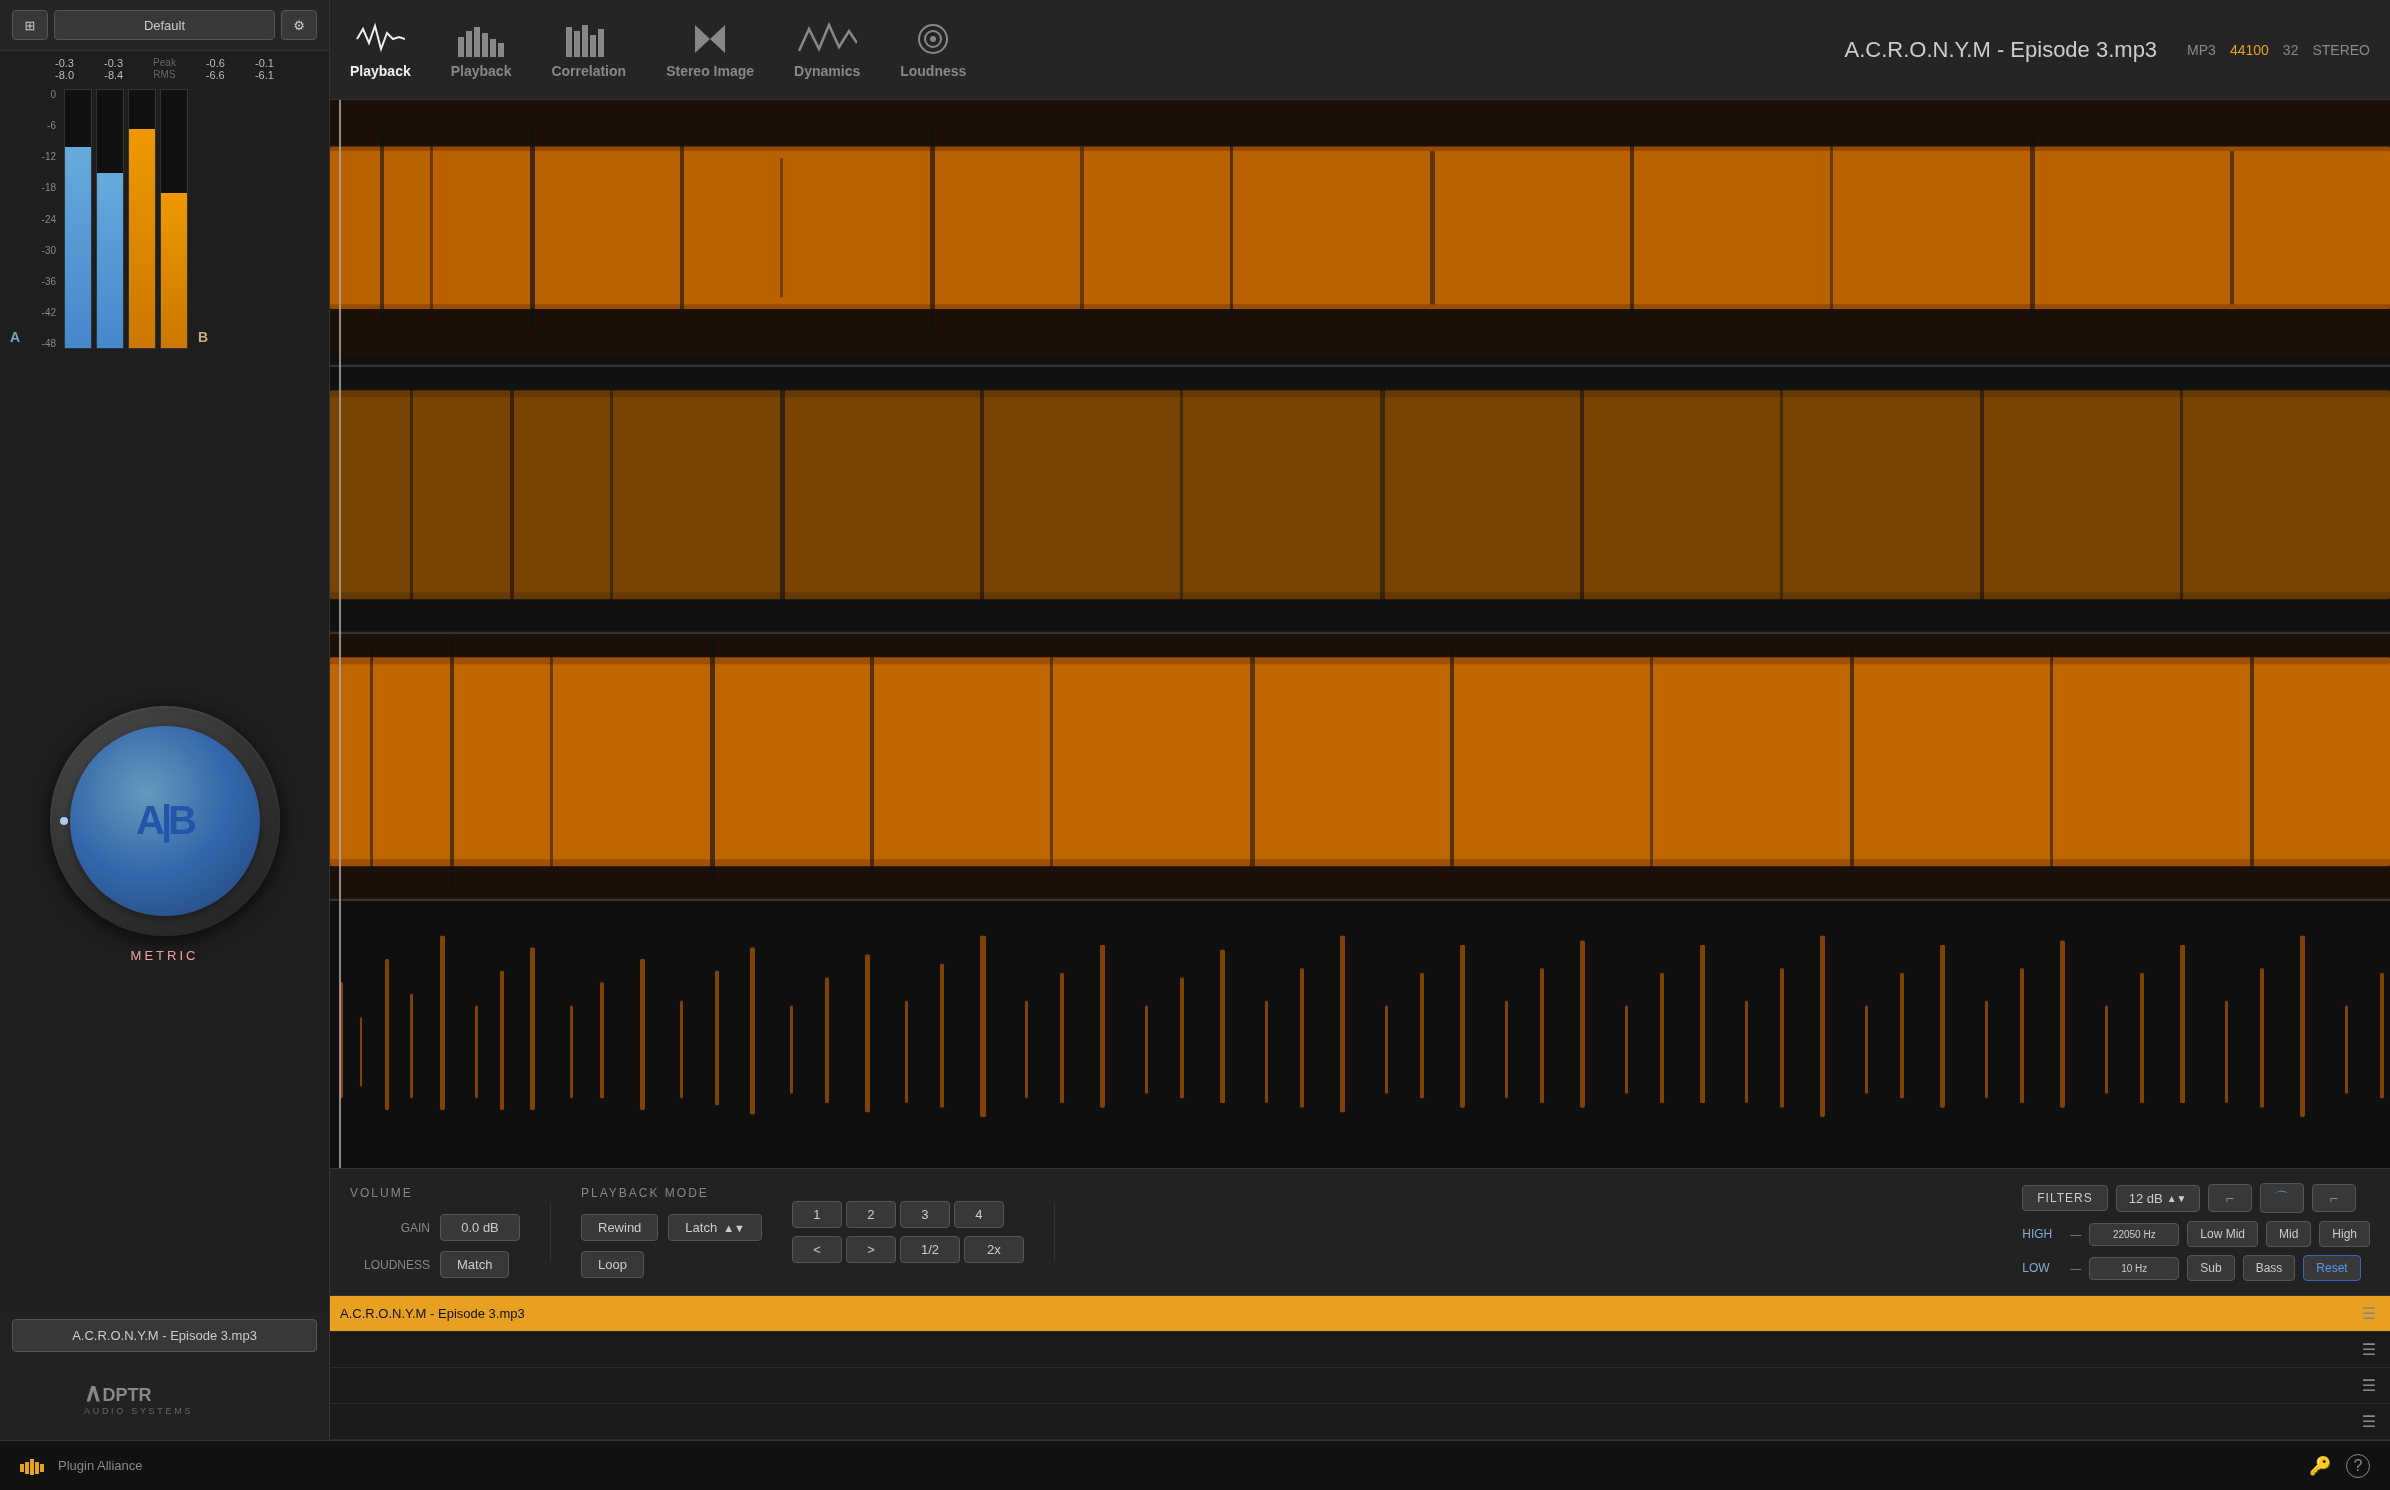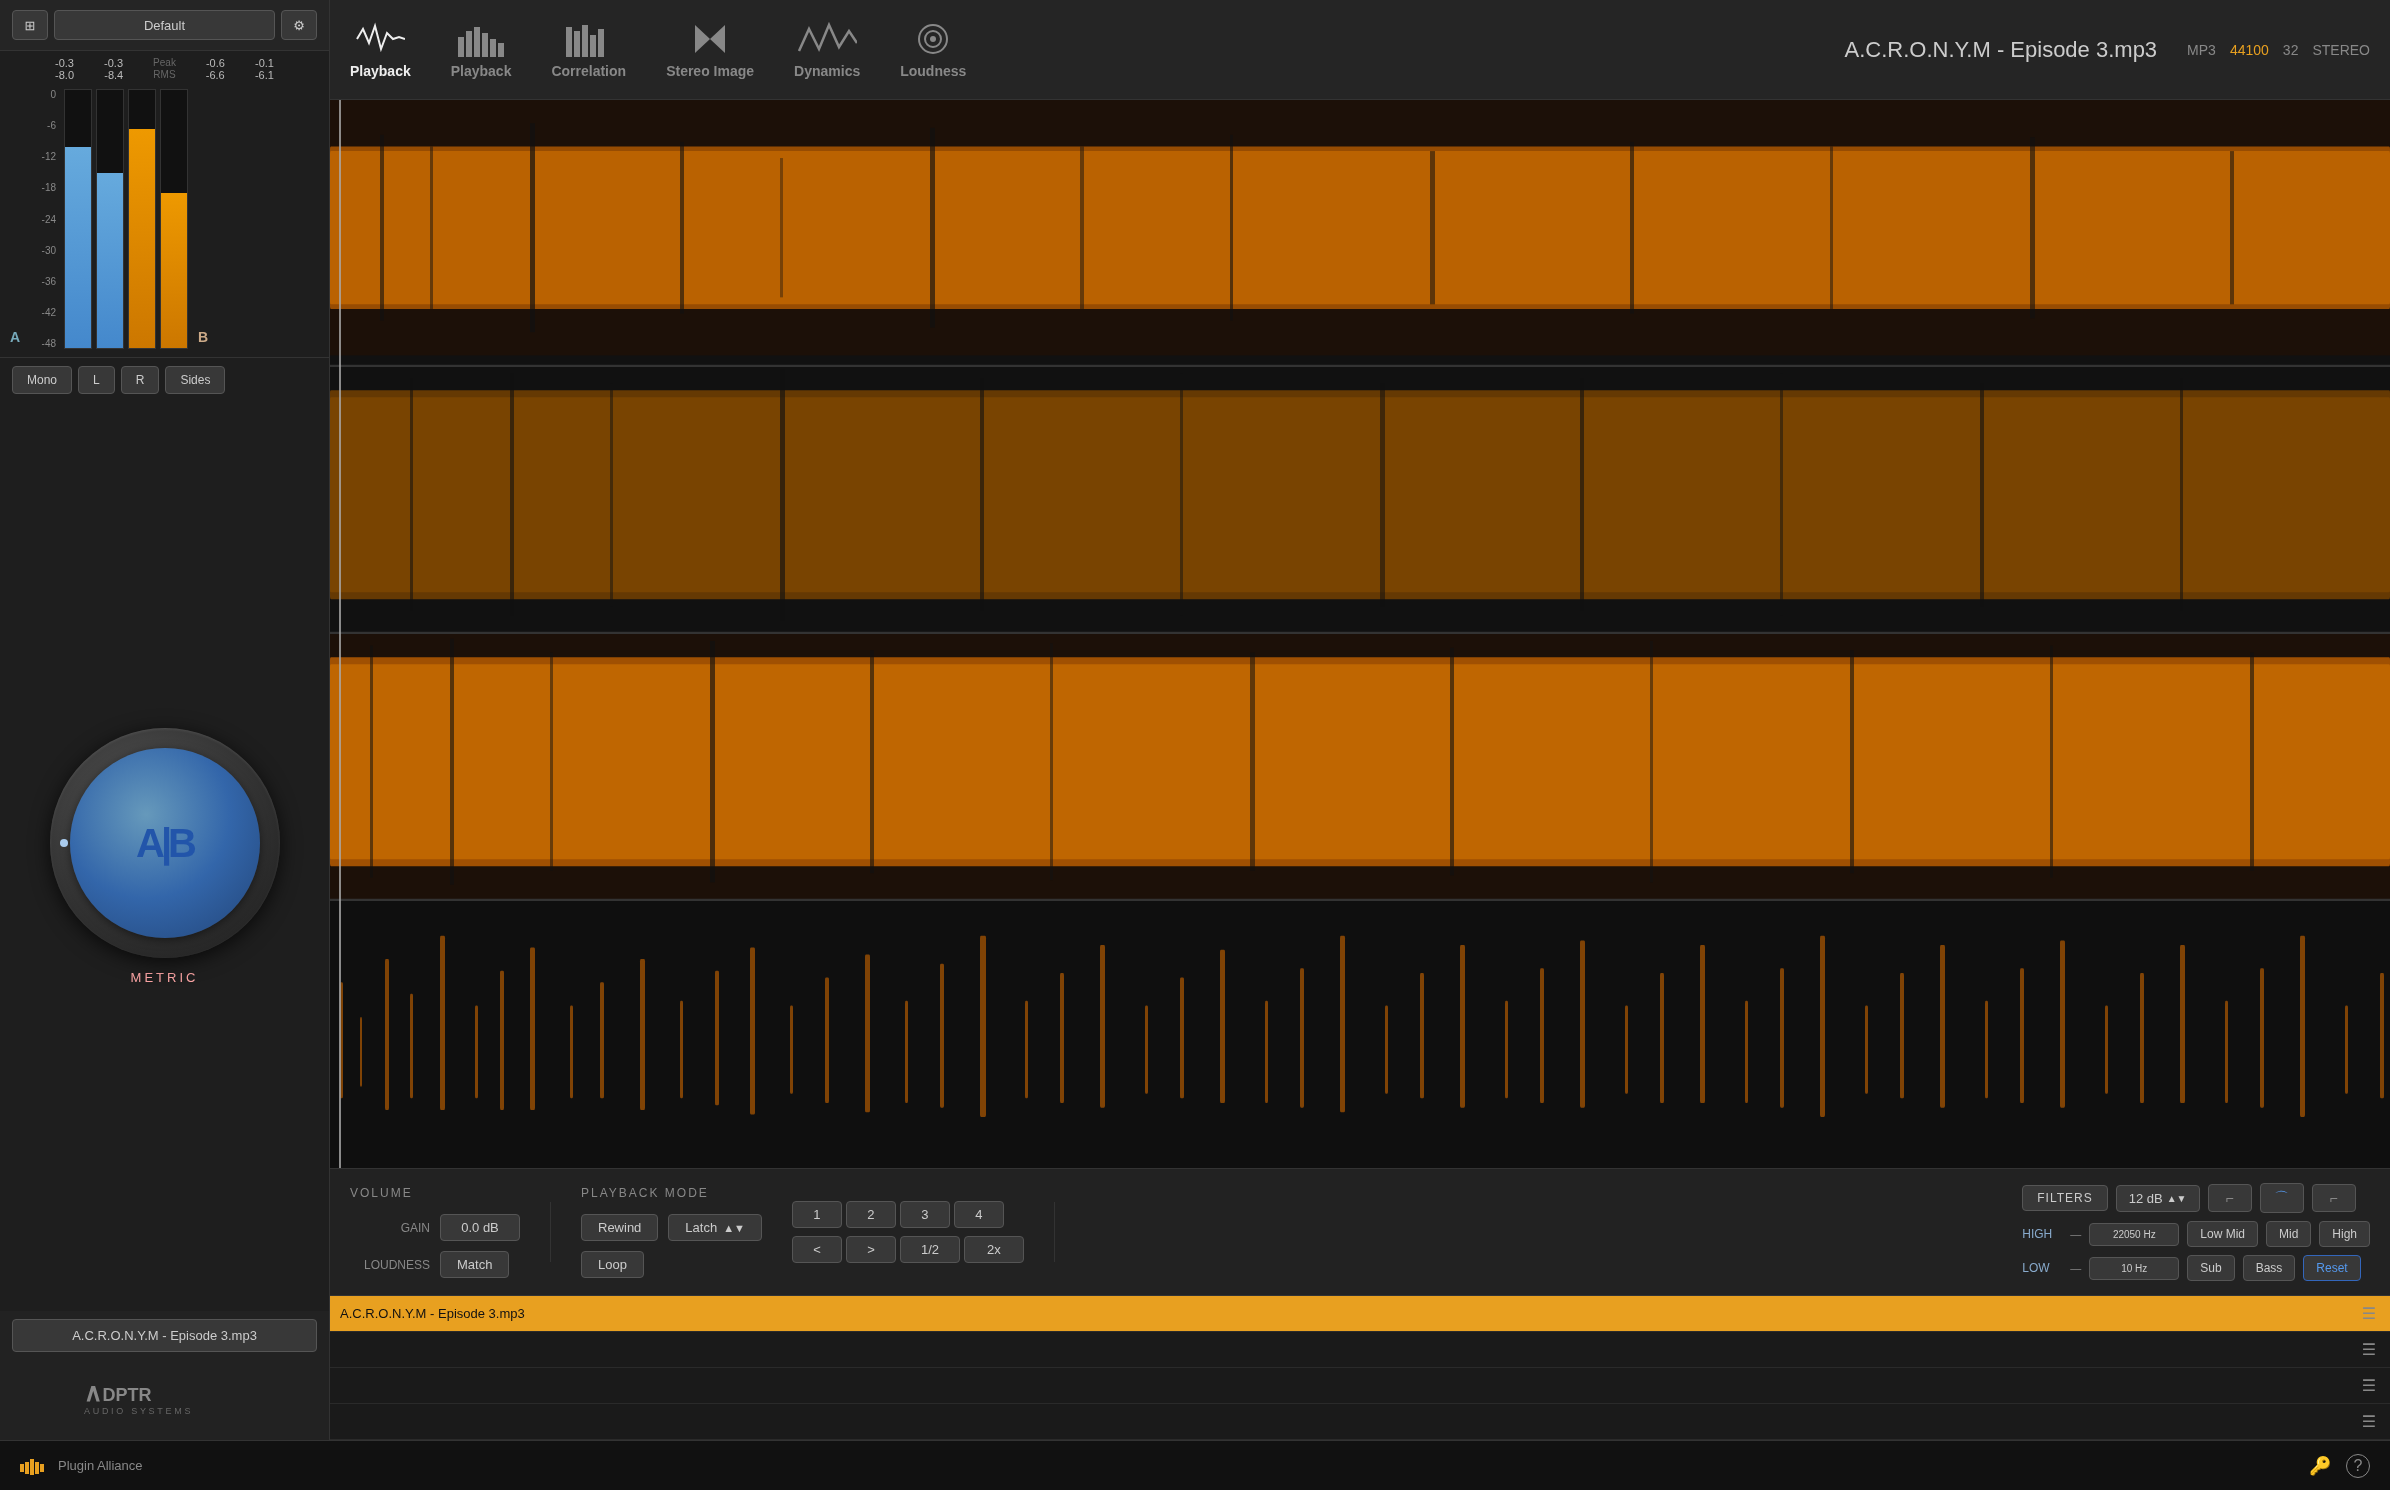--- a/index.html
+++ b/index.html
@@ -620,26 +620,20 @@
           <div class="meter-bar-fill-orange" style="height: 85%;"></div>
         </div>
         <div class="meter-bar-container">
           <div class="meter-bar-fill-orange" style="height: 60%;"></div>
         </div>
 
         <span class="meter-label-right">B</span>
       </div>
     </div>
 
-    <div class="playback-mode-row">
-      <button class="mode-btn">Mono</button>
-      <button class="mode-btn">L</button>
-      <button class="mode-btn">R</button>
-      <button class="mode-btn">Sides</button>
-    </div>
 
     <div class="ab-knob-area">
       <div class="knob-outer">
         <div class="knob-dot"></div>
         <div class="knob-inner">
           <span class="knob-text">A|B</span>
         </div>
       </div>
       <div class="metric-label">METRIC</div>
     </div>

